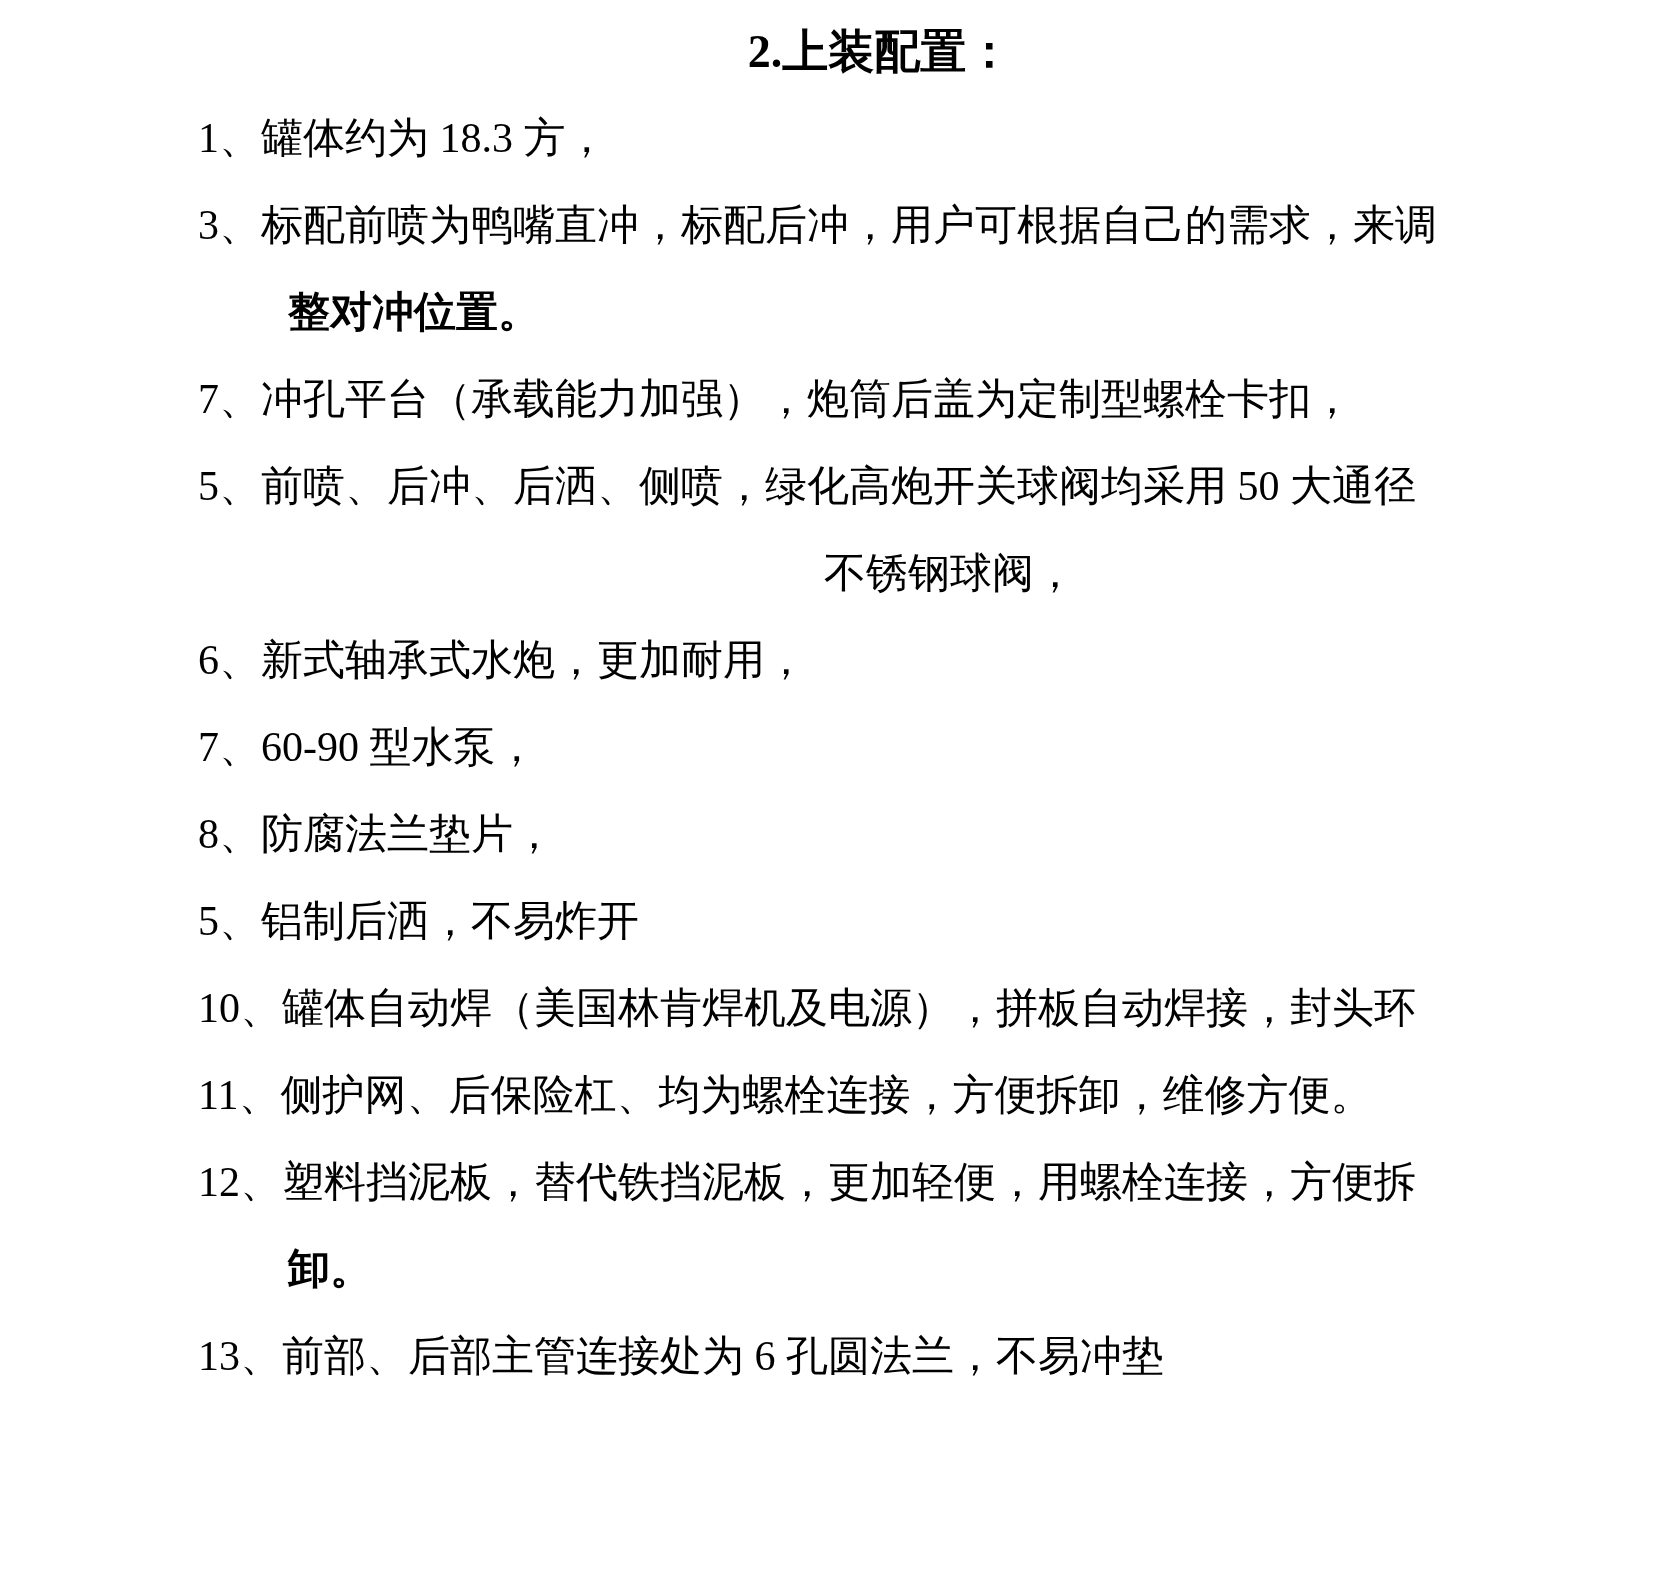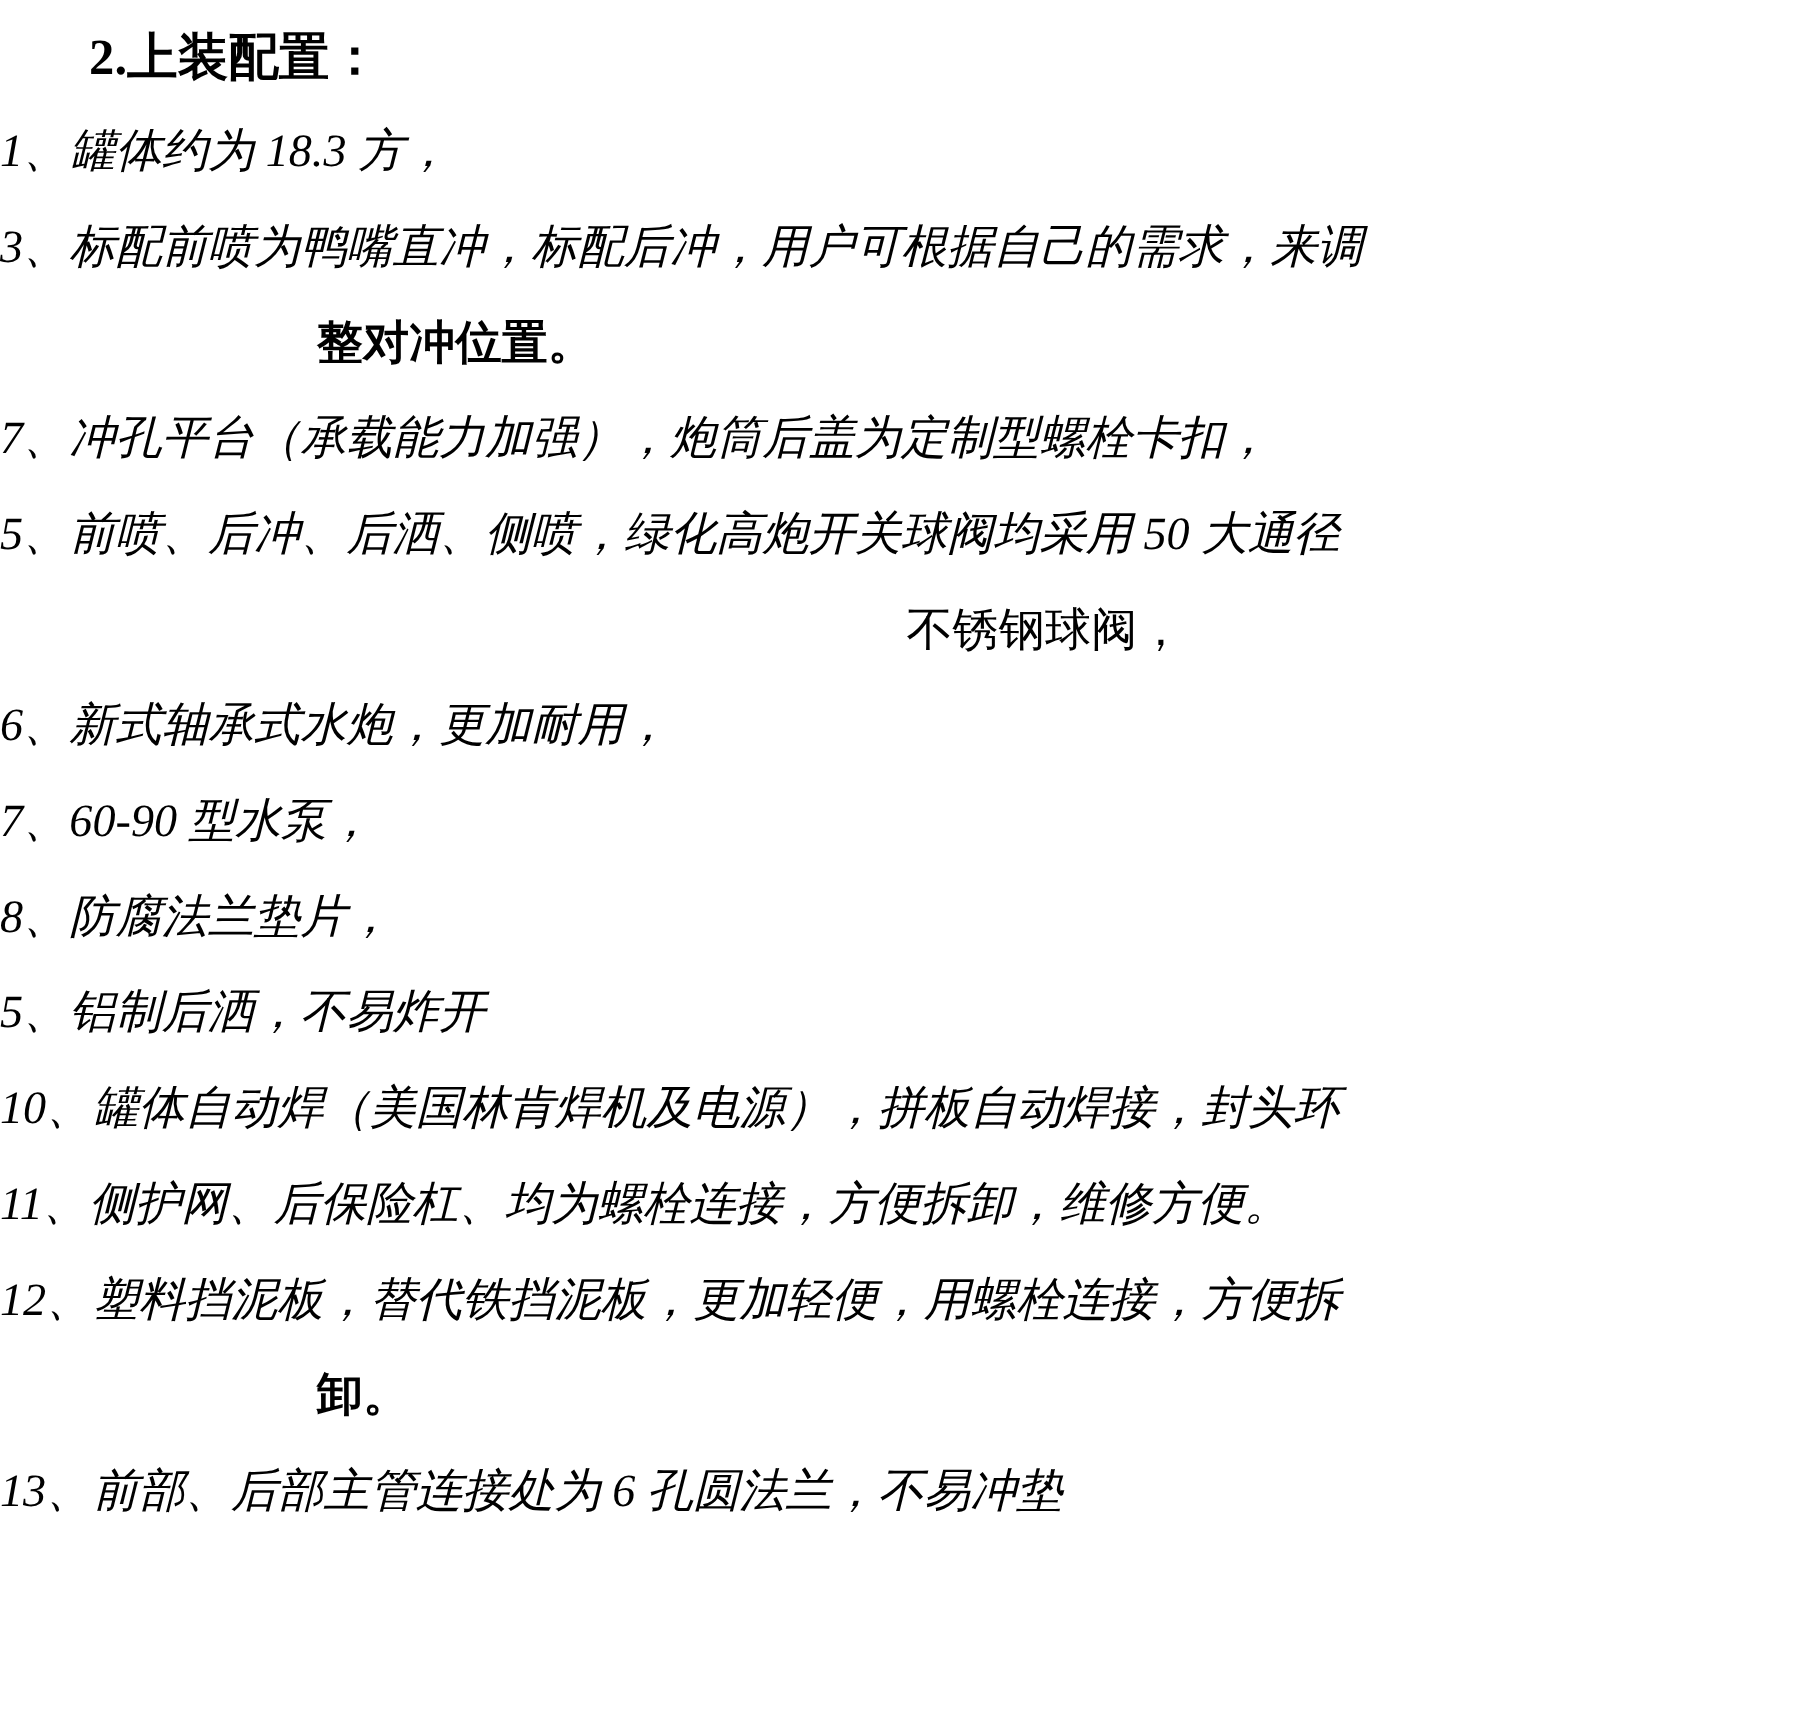--- a/index.html
+++ b/index.html
@@ -23,26 +23,27 @@
     font-family: "Liberation Serif", "DejaVu Serif", serif;
   }
   .line {
     height: 87px;
     line-height: 87px;
     white-space: nowrap;
     font-size: 42px;
     color: #000000;
   }
   .heading {
-    padding-left: 81px;
+    padding-left: 106px;
     font-size: 46px;
     font-weight: bold;
+    text-align: center;
   }
   .indent-item {
-    font-style: italic;
+    padding-left: 198px;
   }
   .indent-cont {
     padding-left: 288px;
     font-weight: bold;
   }
   .indent-cont-sm {
     padding-left: 246px;
     text-align: center;
   }
 </style>

